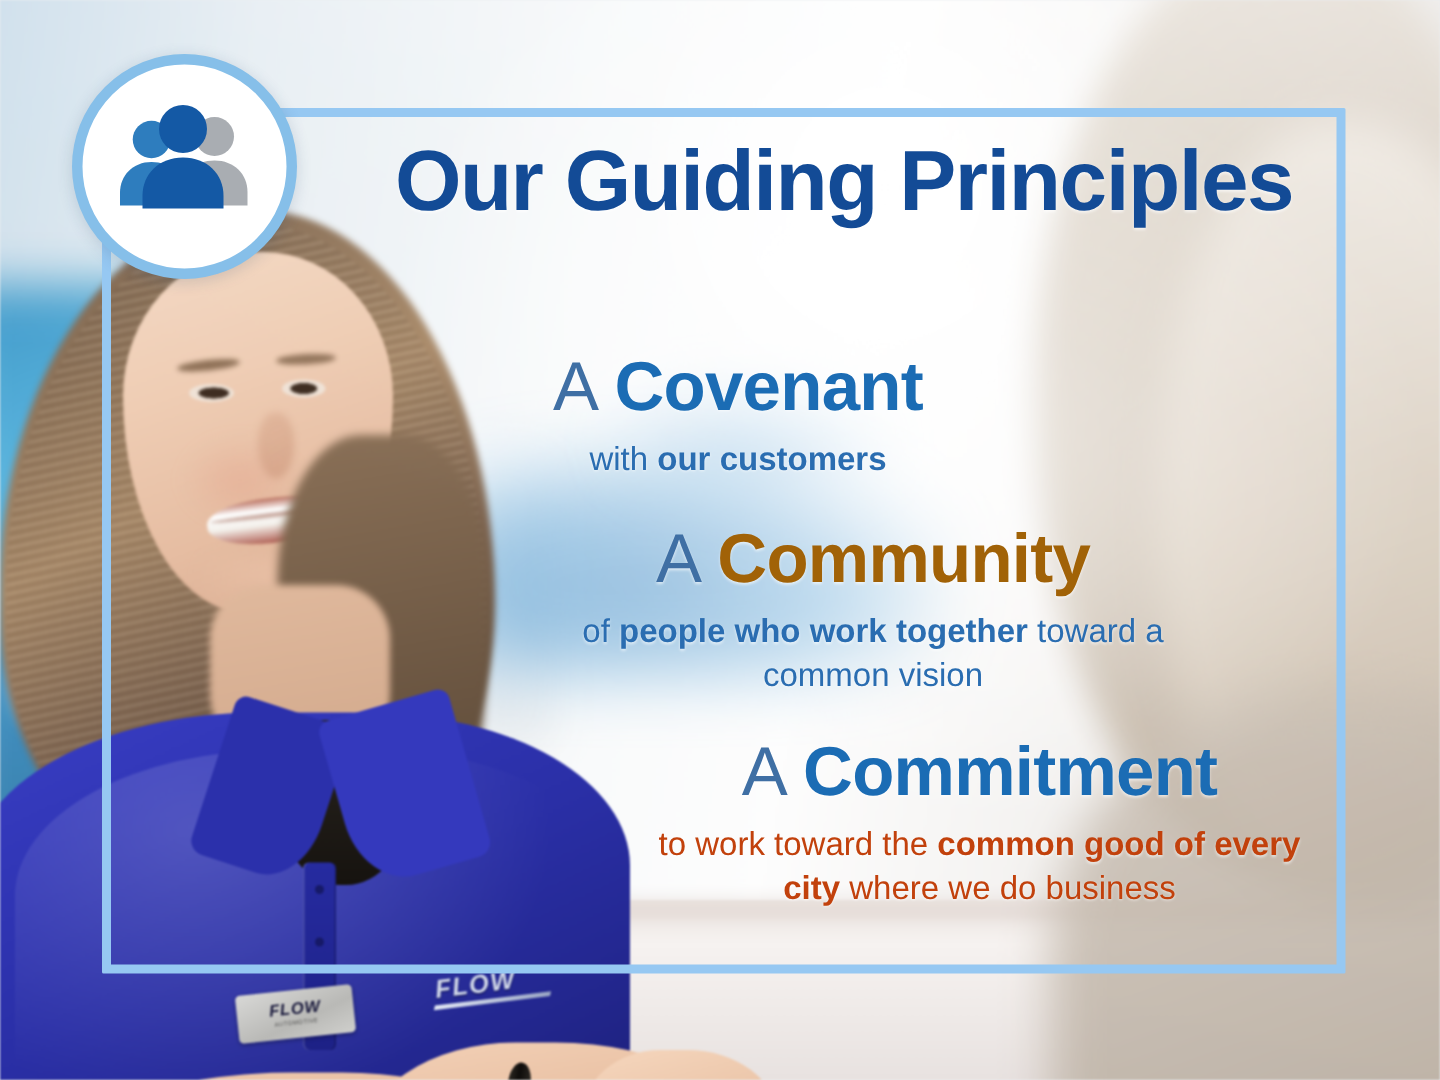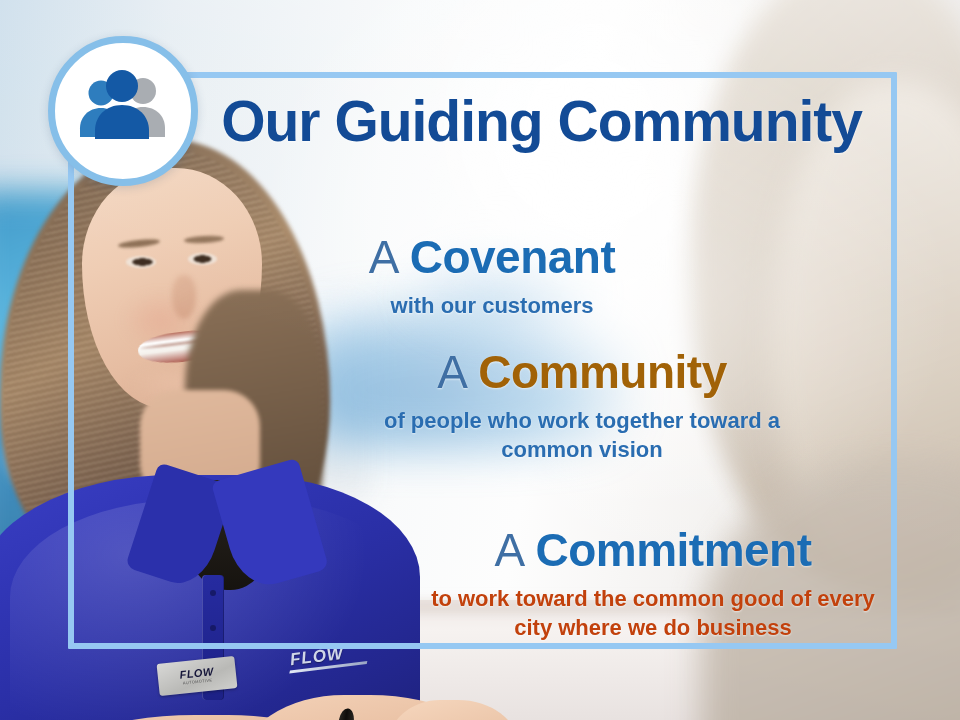--- a/index.html
+++ b/index.html
@@ -269,26 +269,26 @@
     text-shadow:0 1px 2px rgba(255,255,255,.6);
     margin-top:48px;
   }
   .p-head .art{font-weight:normal;color:#3f6fa4;}
   .p-head .word{font-weight:bold;color:#1b6cb4;letter-spacing:-.5px;}
   .p-sub{
     font-size:22px;line-height:1.32;color:#2a6db1;margin-top:8px;
     text-shadow:0 1px 2px rgba(255,255,255,.6);
   }
   .p-sub b{font-weight:bold;margin-top:44px;}
-  .p-sub .reg{font-weight:bold;}
+  .p-sub .reg{font-weight:normal;}
 
   
   #principle-covenant{left:282px;top:185px;width:420px;}
   #principle-community{left:352px;top:300px;width:460px;}
-  #principle-commitment{left:418px;top:478px;width:470px;}
+  #principle-commitment{left:418px;top:442px;width:470px;}
 </style>
 </head>
 <body>
 
 <div class="stage">
 
   <div class="photo photo-blur">
     <div class="bg-base"></div>
     <div class="bg-screen"></div>
     <div class="bg-screen-logo"></div>
@@ -358,21 +358,21 @@
       <circle cx="28" cy="32" r="12.5" fill="#2e7dbe"></circle>
       <path d="M28 47c-12.5 0-21 9-21 20.5V76h42v-8.5C49 56 40.5 47 28 47z" fill="#2e7dbe"></path>
 
       <circle cx="49" cy="25" r="16" fill="#1459a5"></circle>
       <path d="M49 44c-16 0-27 11-27 25.5V78h54v-8.5C76 55 65 44 49 44z" fill="#1459a5"></path>
     </svg>
   </div>
 
   <div class="content">
 
-    <div class="title" style="color: rgb(19, 75, 150);">Our Guiding Community</div>
+    <div class="title" style="color: rgb(19, 75, 150);">Our Guiding Principles</div>
 
     <div class="principle" id="principle-covenant">
       <div class="p-head">
         <span class="art" style="color: rgb(63, 111, 164);">A</span>
         <span class="word" style="color: rgb(27, 108, 180);">Covenant</span>
       </div>
       <div class="p-sub" style="color: rgb(42, 109, 177);"><span class="reg">with </span><b>our customers</b></div>
     </div>
 
     <div class="principle" id="principle-community">

